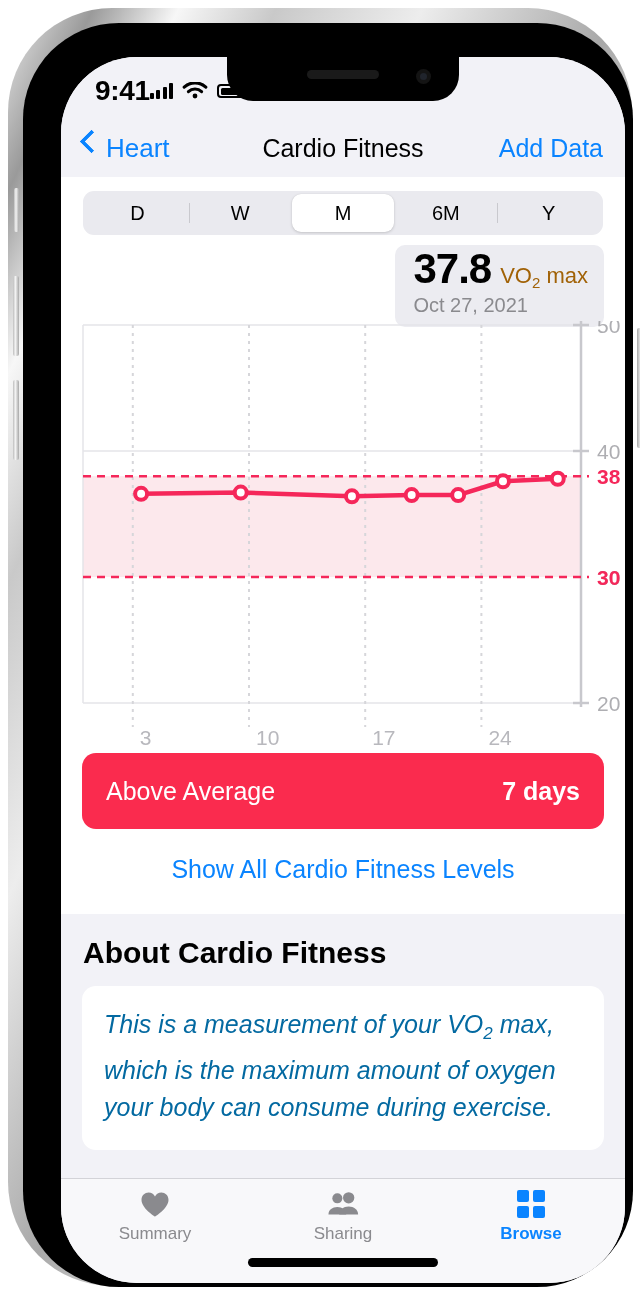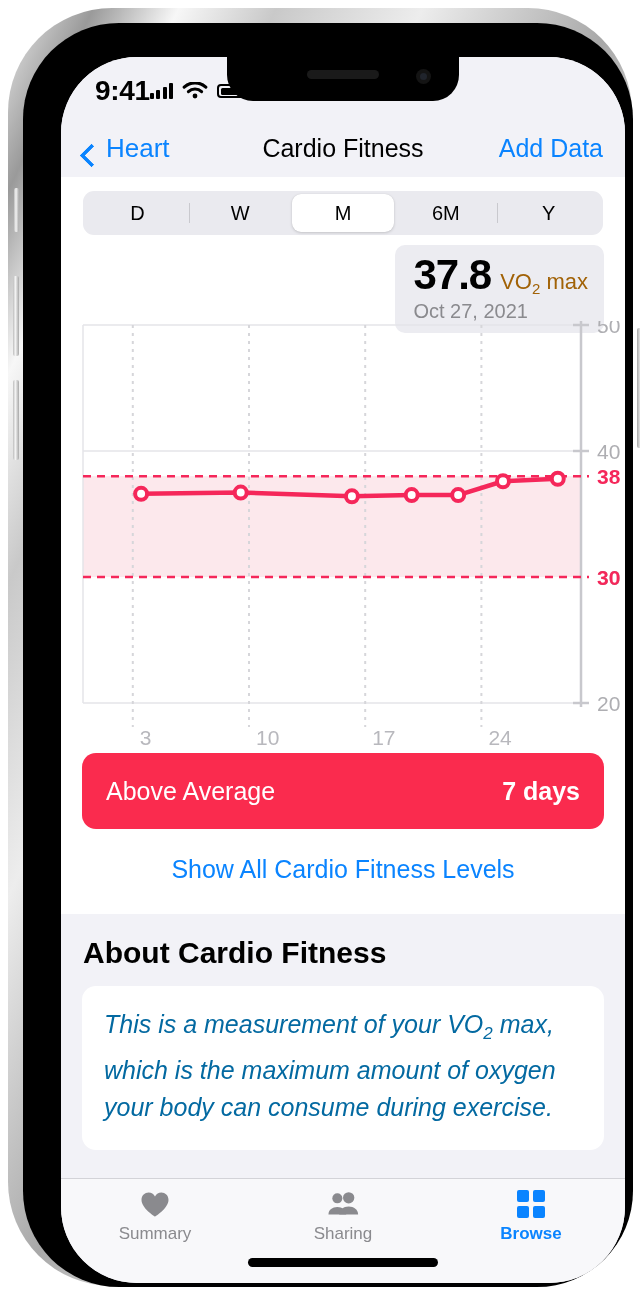--- a/index.html
+++ b/index.html
@@ -82,21 +82,21 @@
                 background:#000;border-radius:1.5px;}
   .batt::after{content:"";position:absolute;right:-4px;top:4px;width:2px;height:5px;
                background:#000;border-radius:0 1px 1px 0;}
 
   
   .nav-bar {
     height: 58px; background:#f2f2f7;
     display:flex; align-items:center; position:relative;
     padding: 0 22px; box-sizing:border-box;
   }
-  .nav-back { display:flex; align-items:flex-end; gap:6px; color:#0a84ff;
+  .nav-back { display:flex; align-items:flex-start; gap:6px; color:#0a84ff;
               font-size:26px; cursor:pointer; }
   .chev { display:block; width:13px; height:13px;
           border-left:4px solid #0a84ff; border-bottom:4px solid #0a84ff;
           transform: rotate(45deg); border-radius:1px; }
   .nav-title {
     position:absolute; left:0; right:0; text-align:center;
     font-size:25px; font-weight:400; color:#000; pointer-events:none;
   }
   .nav-action { margin-left:auto; color:#0a84ff; font-size:25px; cursor:pointer; }
 
@@ -115,21 +115,21 @@
   }
   .seg.active { background:#fff; box-shadow:0 1px 3px rgba(0,0,0,.16),0 0 1px rgba(0,0,0,.1); }
   .seg .divider { position:absolute; right:-1px; top:9px; bottom:9px;
                   width:1px; background:#c9c9ce; }
 
   
   .callout-row { position:relative; height:86px; }
   .callout {
     position:absolute; right:21px; top:10px;
     background:#ececf1; border-radius:10px;
-    padding: 6px 16px 10px 18px; text-align:left;
+    padding: 0 16px 10px 18px; text-align:left;
   }
   .callout-main { display:flex; align-items:baseline; gap:9px; }
   .callout-val { font-size:42px; font-weight:700; color:#000; letter-spacing:-1px; }
   .callout-unit { font-size:22px; font-weight:400; color:#a16207; }
   .callout-unit sub { font-size:15px; }
   .callout-date { font-size:20px; font-weight:400; color:#8a8a8e; margin-top:1px; }
 
   
   .chart-area { position:relative; height: 430px; margin: 0 0 0 0; }
   .chart-svg { position:absolute; left:0; top:0; }

